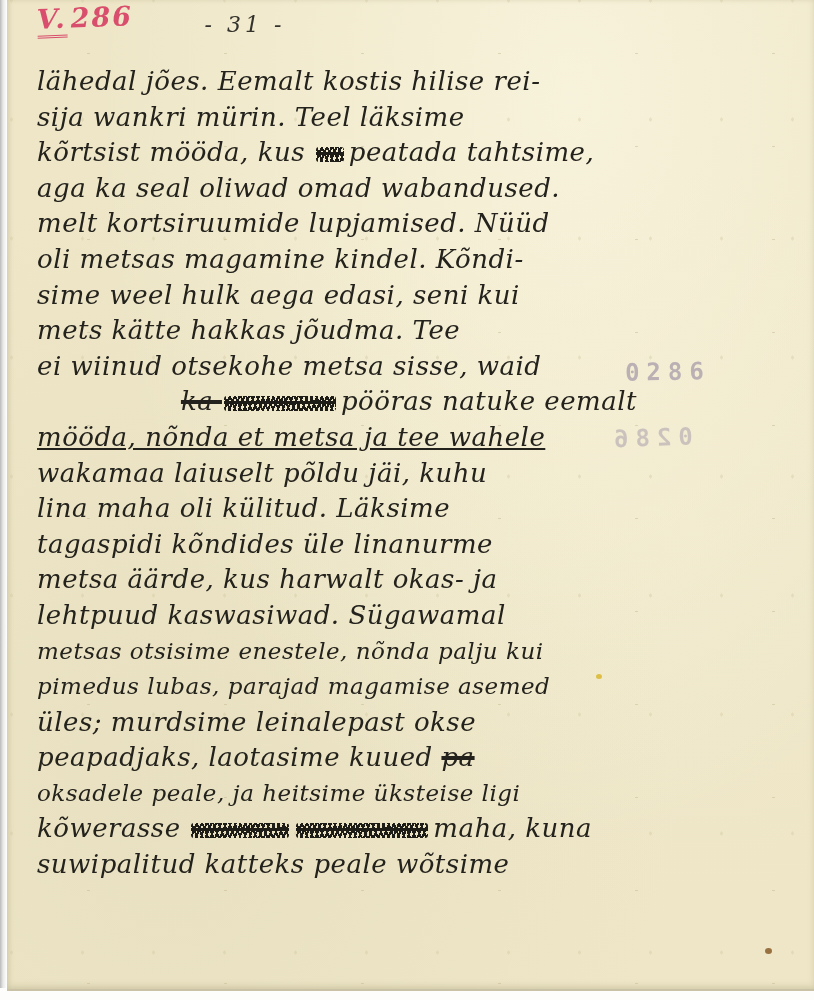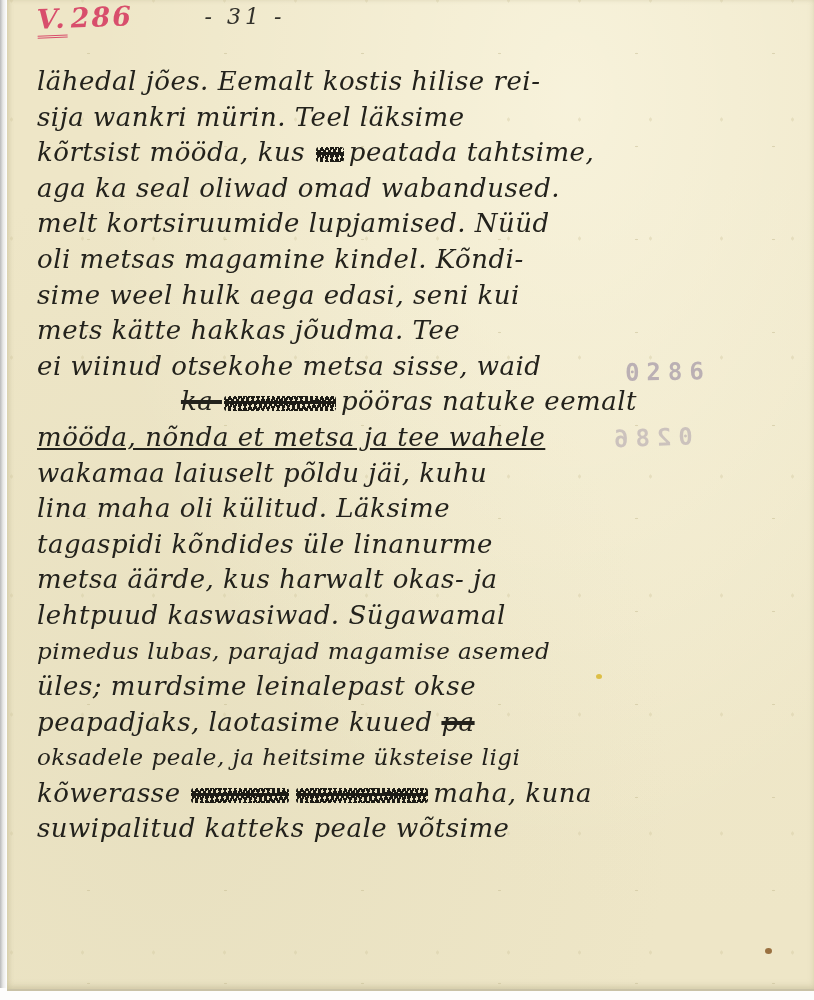--- a/index.html
+++ b/index.html
@@ -37,21 +37,21 @@
   .speck-brown{position:absolute;left:758px;top:948px;width:7px;height:6px;border-radius:50%;background:#8a5a28;opacity:.85;}
   .speck-yellow{position:absolute;left:589px;top:674px;width:6px;height:5px;border-radius:50%;background:#d8b424;opacity:.8;}
 
   .archive-mark{
     position:absolute;left:30px;top:2px;
     font-style:italic;font-weight:bold;font-size:27px;letter-spacing:2px;
     transform:rotate(-2deg);
   }
   .archive-mark .v{border-bottom:3px double currentColor;padding-bottom:1px;margin-right:4px;}
   .page-number{
-    position:absolute;left:178px;top:4px;width:120px;text-align:center;
+    position:absolute;left:178px;top:12px;width:120px;text-align:center;
     font-style:italic;font-size:22px;letter-spacing:4px;color:#33322c;
   }
   .stamp{
     position:absolute;font-family:"DejaVu Sans Mono","Liberation Mono",monospace;
     font-weight:bold;font-size:24px;letter-spacing:7px;
   }
   .stamp-1{left:618px;top:358px;opacity:.65;transform:rotate(-1deg);}
   .stamp-2{left:600px;top:424px;opacity:.45;transform:scaleX(-1) rotate(2deg);}
 
   .manuscript{
@@ -97,20 +97,21 @@
       <div class="line" style="color: rgb(35, 34, 28);"><span>sime weel hulk aega edasi, seni kui </span></div>
       <div class="line" style="color: rgb(35, 34, 28);"><span>mets kätte hakkas jõudma. Tee </span></div>
       <div class="line" style="color: rgb(35, 34, 28);"><span>ei wiinud otsekohe metsa sisse, waid </span></div>
       <div class="line" style="color: rgb(35, 34, 28); text-align: right;"><span class="struck">ka </span><span class="scribble" style="width: 112px;"></span><span>pööras natuke eemalt </span></div>
       <div class="line" style="color: rgb(35, 34, 28); text-decoration: underline;"><span>mööda, nõnda et metsa ja tee wahele </span></div>
       <div class="line" style="color: rgb(35, 34, 28);"><span>wakamaa laiuselt põldu jäi, kuhu </span></div>
       <div class="line" style="color: rgb(35, 34, 28);"><span>lina maha oli külitud. Läksime </span></div>
       <div class="line" style="color: rgb(35, 34, 28);"><span>tagaspidi kõndides üle linanurme </span></div>
       <div class="line" style="color: rgb(35, 34, 28);"><span>metsa äärde, kus harwalt okas- ja </span></div>
       <div class="line" style="color: rgb(35, 34, 28);"><span>lehtpuud kaswasiwad. Sügawamal </span></div>
+      <div class="line" style="font-size: 23px; color: rgb(35, 34, 28);"><span>metsas otsisime enestele, nõnda palju kui </span></div>
       <div class="line" style="font-size: 23px; color: rgb(35, 34, 28);"><span>pimedus lubas, parajad magamise asemed </span></div>
       <div class="line" style="color: rgb(35, 34, 28);"><span>üles; murdsime leinalepast okse </span></div>
       <div class="line" style="color: rgb(35, 34, 28);"><span>peapadjaks, laotasime kuued  </span><span class="struck">pa </span></div>
       <div class="line" style="font-size: 23px; color: rgb(35, 34, 28);"><span>oksadele peale, ja heitsime üksteise ligi </span></div>
       <div class="line" style="color: rgb(35, 34, 28);"><span>kõwerasse </span><span class="scribble" style="width: 98px;"></span><span class="scribble" style="width: 132px;"></span><span>maha, kuna </span></div>
       <div class="line" style="color: rgb(35, 34, 28);"><span>suwipalitud katteks peale wõtsime </span></div>
     </div>
 
   <div class="speck-brown"></div>
   <div class="speck-yellow"></div>

